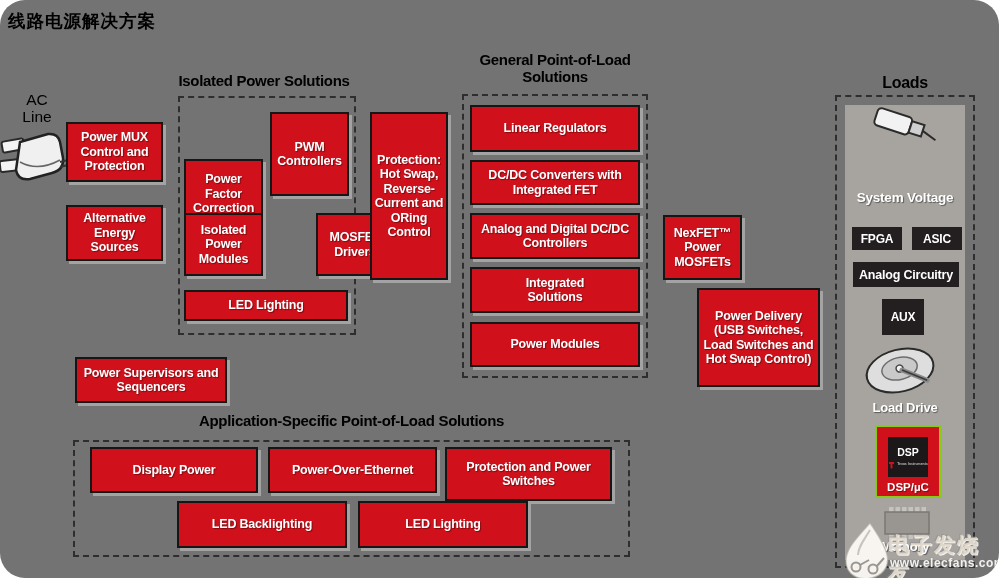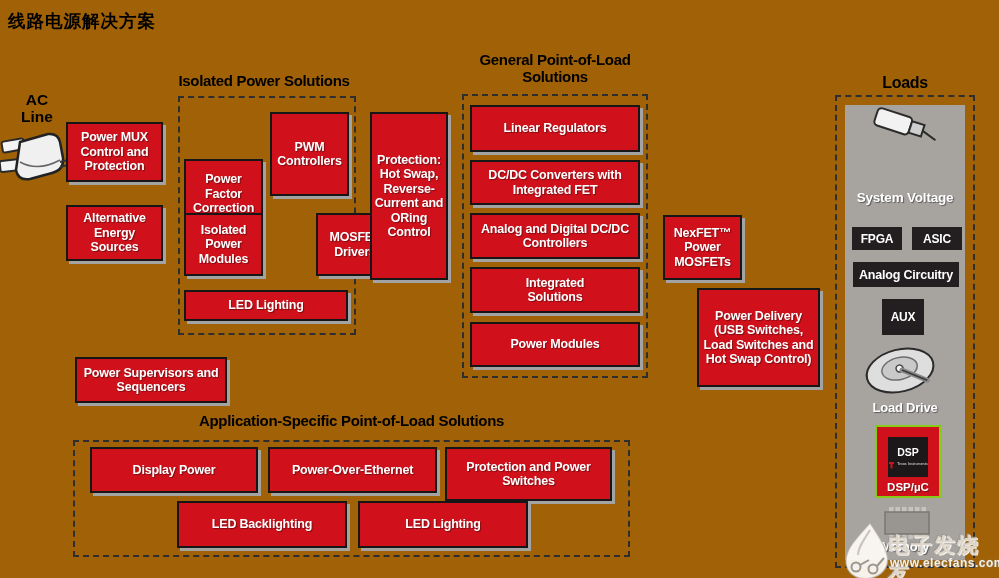--- a/index.html
+++ b/index.html
@@ -1,17 +1,17 @@
 <!DOCTYPE html>
 <html><head>
 <meta charset="utf-8">
 <style>
   html,body{margin:0;padding:0;background:#fff;}
-  #canvas{position:relative;width:999px;height:578px;background:#a16207;
-          font-family:"Liberation Sans",sans-serif;overflow:hidden;}
+  #canvas{position:relative;width:999px;height:578px;background:#737373;
+          font-family:"Liberation Sans",sans-serif;overflow:hidden;border-radius:25px;}
   .abs{position:absolute;}
   .block{position:absolute;background:#d0111b;border:2px solid #161616;
          box-shadow:3px 3px 0 #a3a3a3;color:#fff;font-weight:bold;
          display:flex;align-items:center;justify-content:center;text-align:center;
          font-size:12.5px;line-height:1.16;letter-spacing:-0.2px;
          text-shadow:1px 1px 1px rgba(0,0,0,0.40);box-sizing:border-box;padding:2px;}
   .group-box{position:absolute;border:2px dashed #2e2e2e;box-sizing:border-box;}
   .group-title{position:absolute;font-weight:bold;font-size:15px;color:#000;
                text-align:center;line-height:1.15;letter-spacing:-0.3px;}
   .chip{position:absolute;background:#231f20;color:#fff;font-weight:bold;
@@ -28,21 +28,21 @@
           color:rgba(250,248,242,0.95);letter-spacing:0.5px;
           text-shadow:0 0 2px rgba(130,130,130,0.9);}
 </style>
 </head>
 <body>
 
 <div id="canvas">
 
   <div class="abs" style="left:8px;top:9px;font-size:17.5px;font-weight:bold;color:#000;letter-spacing:1px;">线路电源解决方案</div>
 
-  <div class="abs" style="left:8px;top:91px;width:58px;text-align:center;font-weight:bold;font-size:15.5px;color:#000;line-height:1.1;">
+  <div class="abs" style="left:8px;top:91px;width:58px;text-align:center;font-weight:normal;font-size:15.5px;color:#000;line-height:1.1;">
     <div>AC</div>
     <div>Line</div>
   </div>
 
   <svg class="abs" style="left:0px;top:128px;" width="72" height="70" viewBox="0 0 72 70">
     <rect x="2" y="12" width="22" height="11" rx="2" fill="#f4f4f4" stroke="#2a2a2a" stroke-width="2" transform="rotate(-10 13 17)"></rect>
     <rect x="0" y="32" width="22" height="11" rx="2" fill="#f4f4f4" stroke="#2a2a2a" stroke-width="2" transform="rotate(-6 11 37)"></rect>
     <path d="M20,14 L48,6 Q58,5 60,14 L63,30 Q64,42 52,45 L30,51 Q18,53 16,42 Z" fill="#f0f0f0" stroke="#222" stroke-width="2.5"></path>
     <path d="M20,34 Q38,44 60,32" fill="none" stroke="#666" stroke-width="1.5"></path>
     <path d="M60,34 L72,31" stroke="#333" stroke-width="2"></path>

